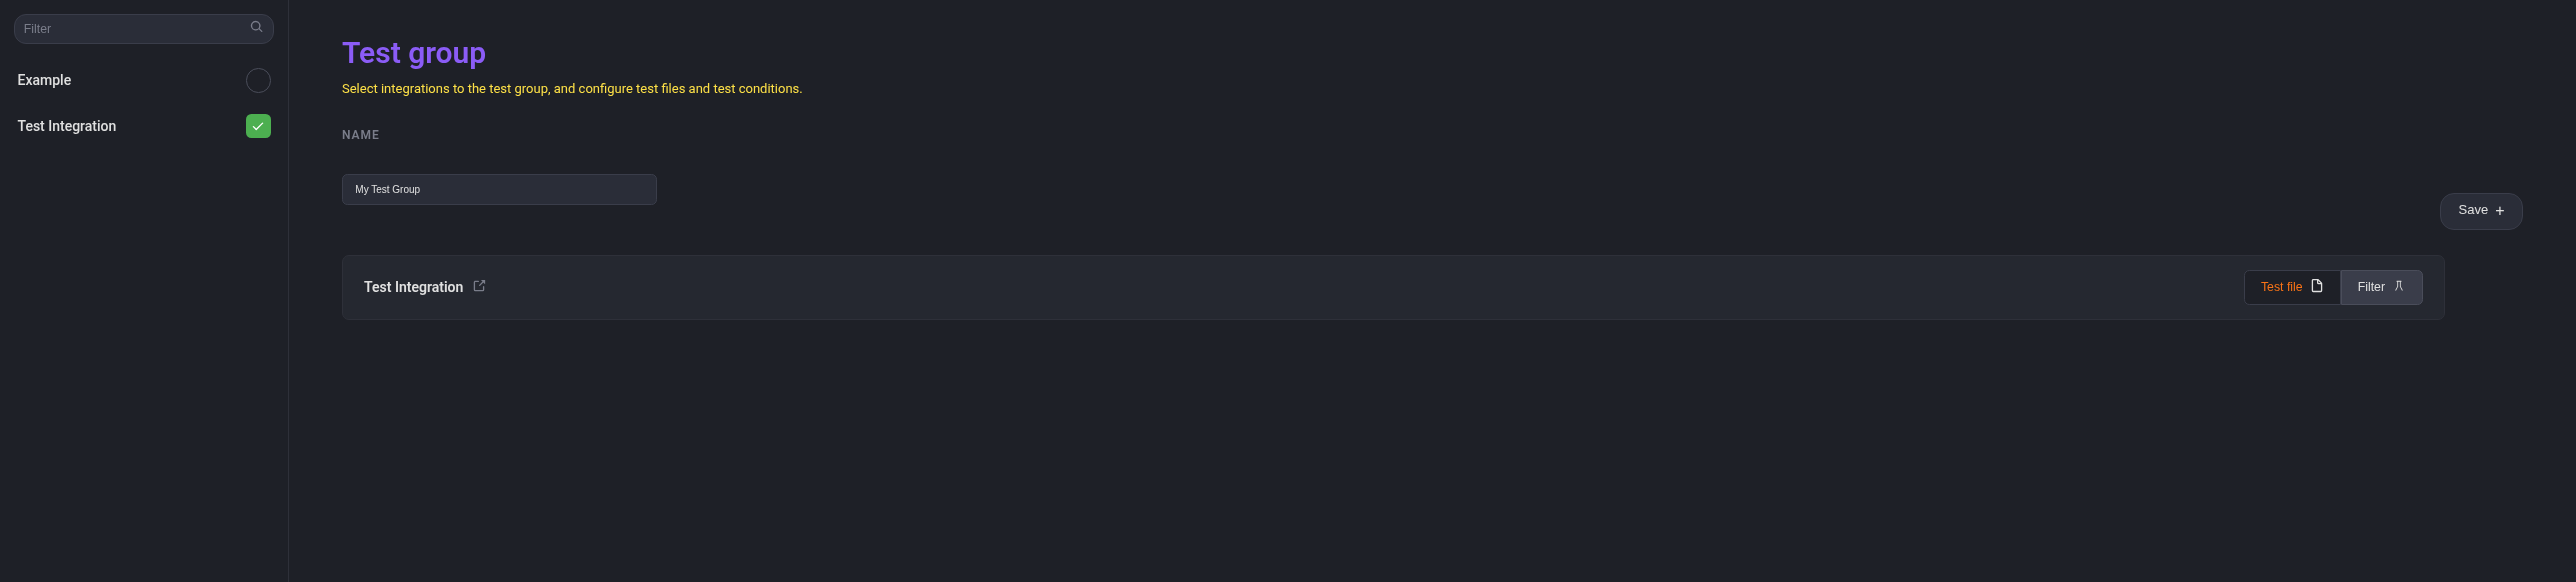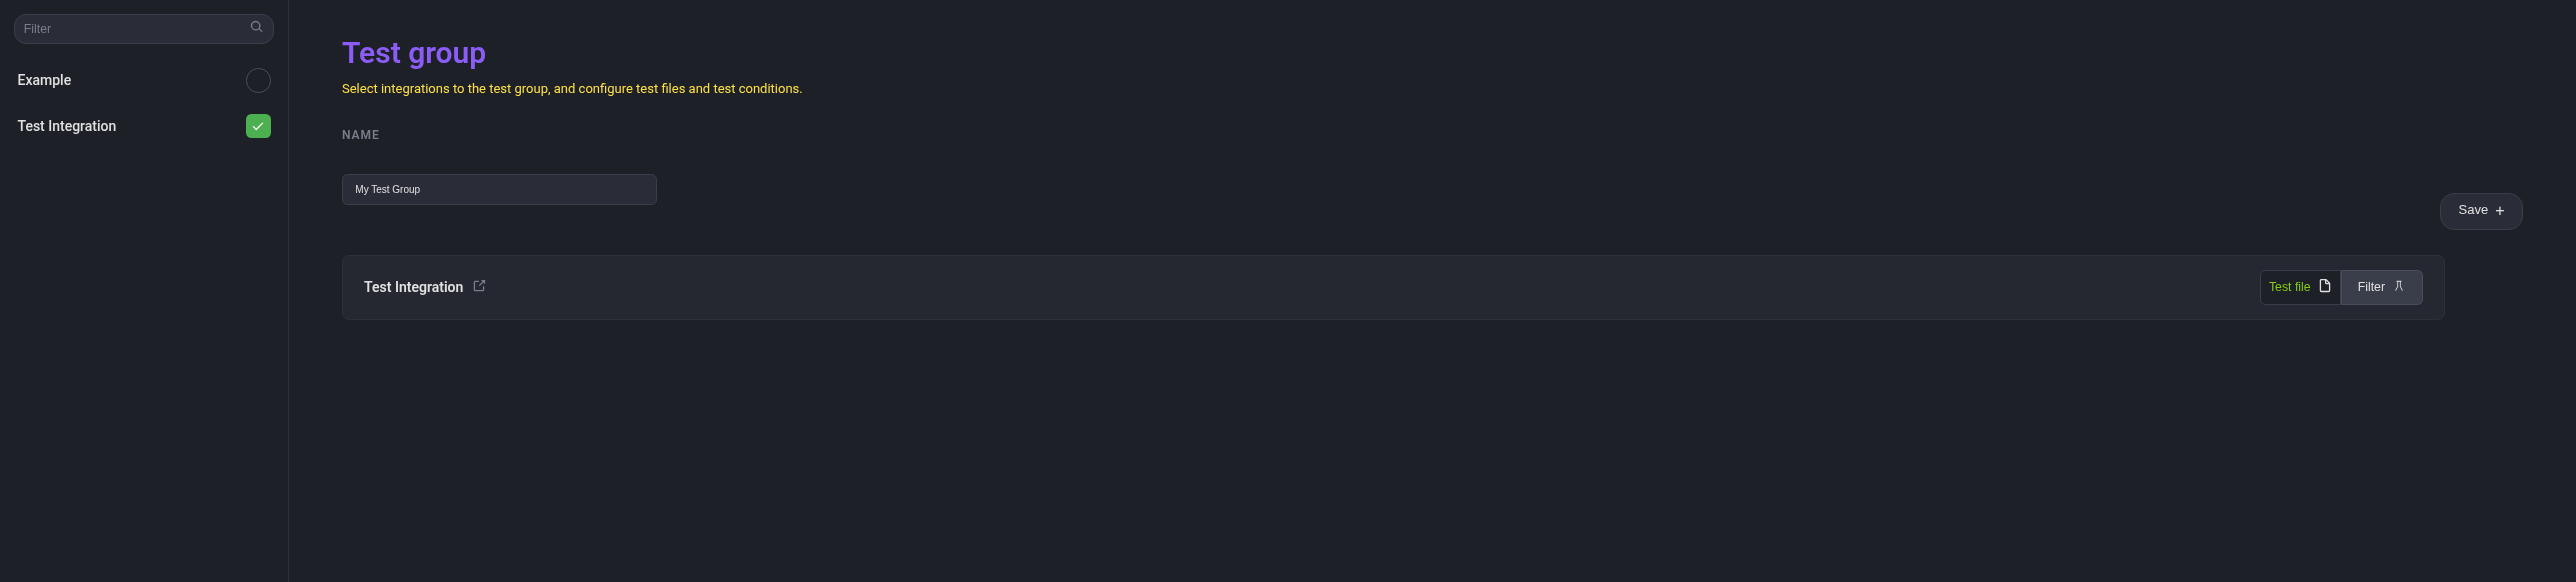--- a/index.html
+++ b/index.html
@@ -211,24 +211,24 @@
       gap: 0;
     }
 
     .test-file-button {
       display: flex;
       align-items: center;
       gap: 7px;
       background-color: #1e2027;
       border: 0.9px solid #3a3d4a;
       border-radius: 5.3px 0 0 5.3px;
-      color: #84cc16;
+      color: #f97316;
       font-size: 12.3px;
       font-weight: 500;
-      padding: 8px 8px;
+      padding: 8px 16px;
       cursor: pointer;
     }
 
     .assert-button {
       display: flex;
       align-items: center;
       gap: 7px;
       background-color: #3a3d4a;
       border: 0.9px solid #4a4d5a;
       border-radius: 0 5.3px 5.3px 0;

